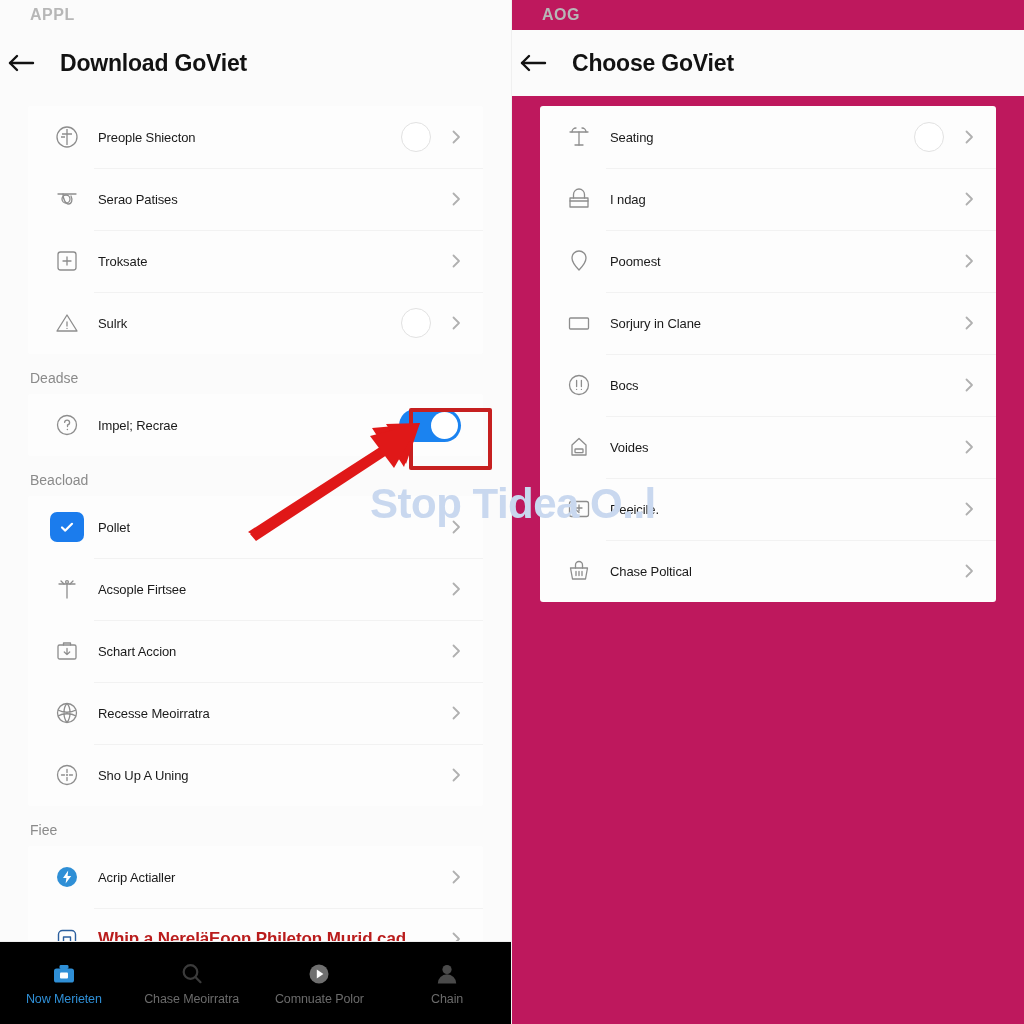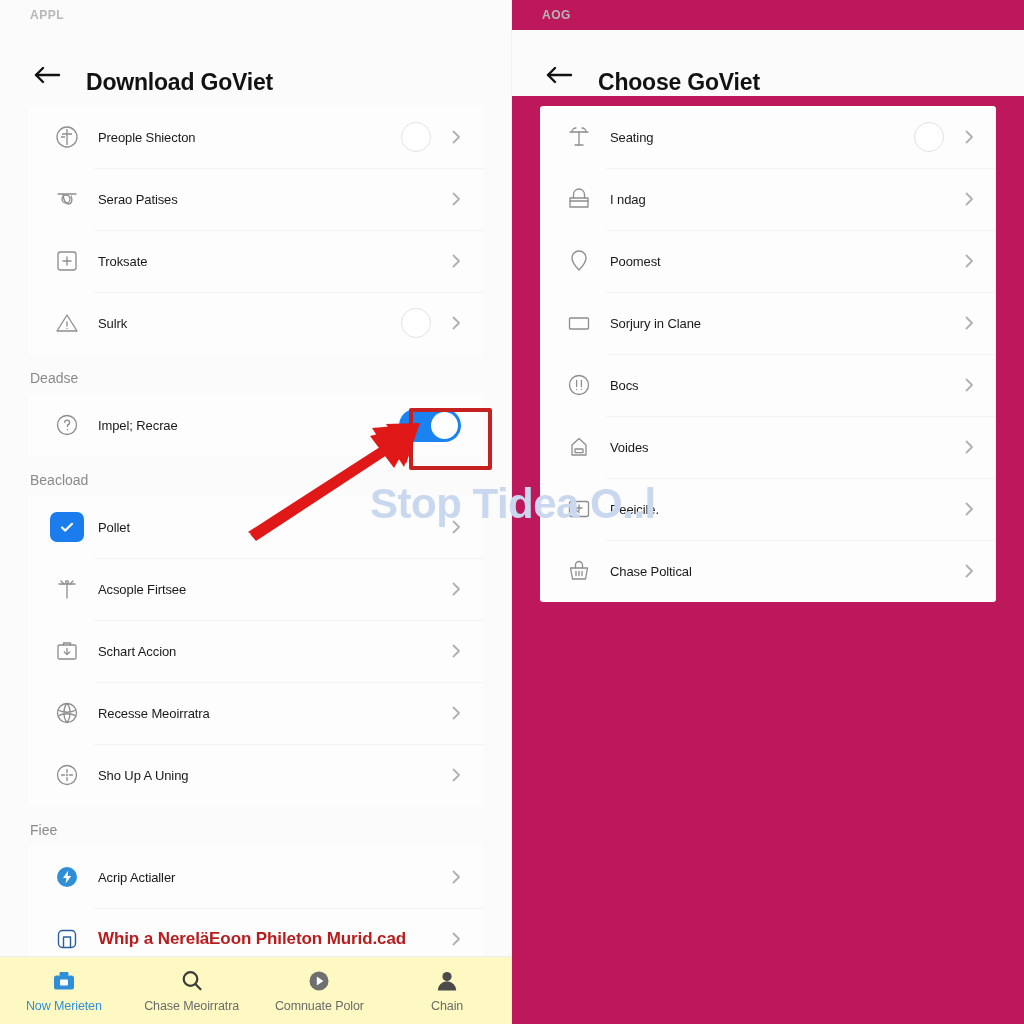--- a/index.html
+++ b/index.html
@@ -26,30 +26,29 @@
   .panel.left{ border-right:1px solid #f0f0f0; }
   .panel.right{ background:#be185d; }
 
   
   .statusbar{
     height:30px;
     display:flex; align-items:center;
     padding-left:30px;
   }
   .statusbar .sb-text{
-    font-size:12px; font-weight:700;
+    font-size:16px; font-weight:700;
     letter-spacing:.5px;
     color:#b7b7b7;
   }
 
   
   .appbar{
     height:66px;
-    display:flex; align-items:flex-end;
-    padding-left:26px;
+    display:flex; align-items:center;
     background:#fbfbfb;
   }
   .back-btn{
     width:42px; height:42px;
     display:flex; align-items:center; justify-content:center;
     cursor:pointer;
     flex:0 0 auto;
   }
   .back-btn svg{ display:block; }
   .appbar .title{
@@ -154,22 +153,22 @@
     top:3px; right:3px;
     width:27px; height:27px;
     border-radius:50%;
     background:#ffffff;
   }
 
   
   .bottom-nav{
     position:absolute;
     left:0; right:0; bottom:0;
-    height:68px;
-    background:#fef9c3;
+    height:83px;
+    background:#000000;
     border-top:1px solid #eeeeee;
     display:flex;
   }
   .nav-item{
     flex:1 1 0;
     display:flex; flex-direction:column;
     align-items:center; justify-content:center;
     gap:5px;
     cursor:pointer;
     color:#6b6b6b;

